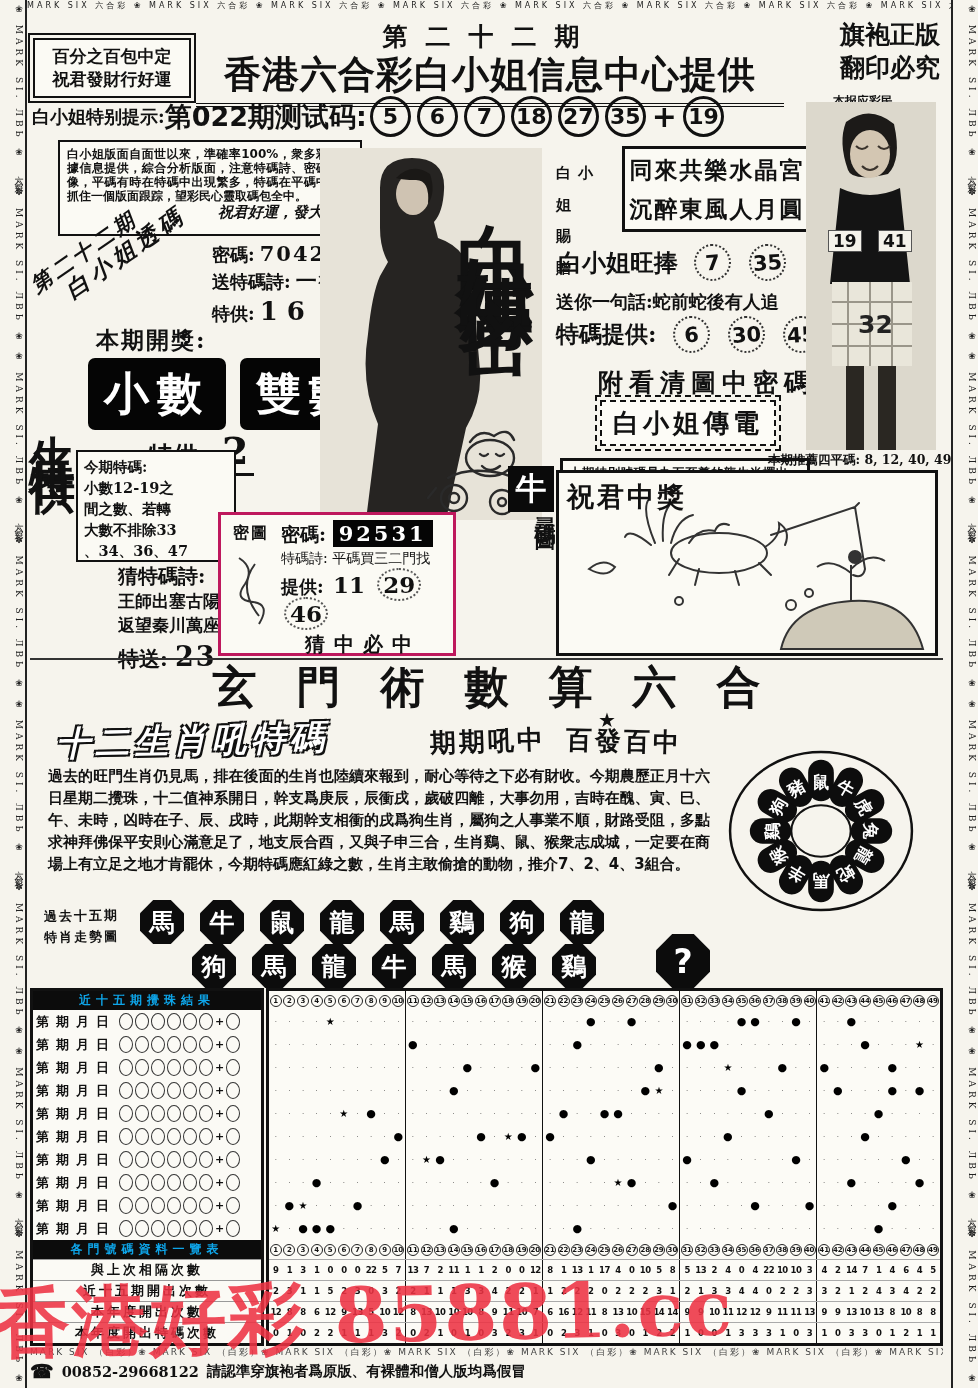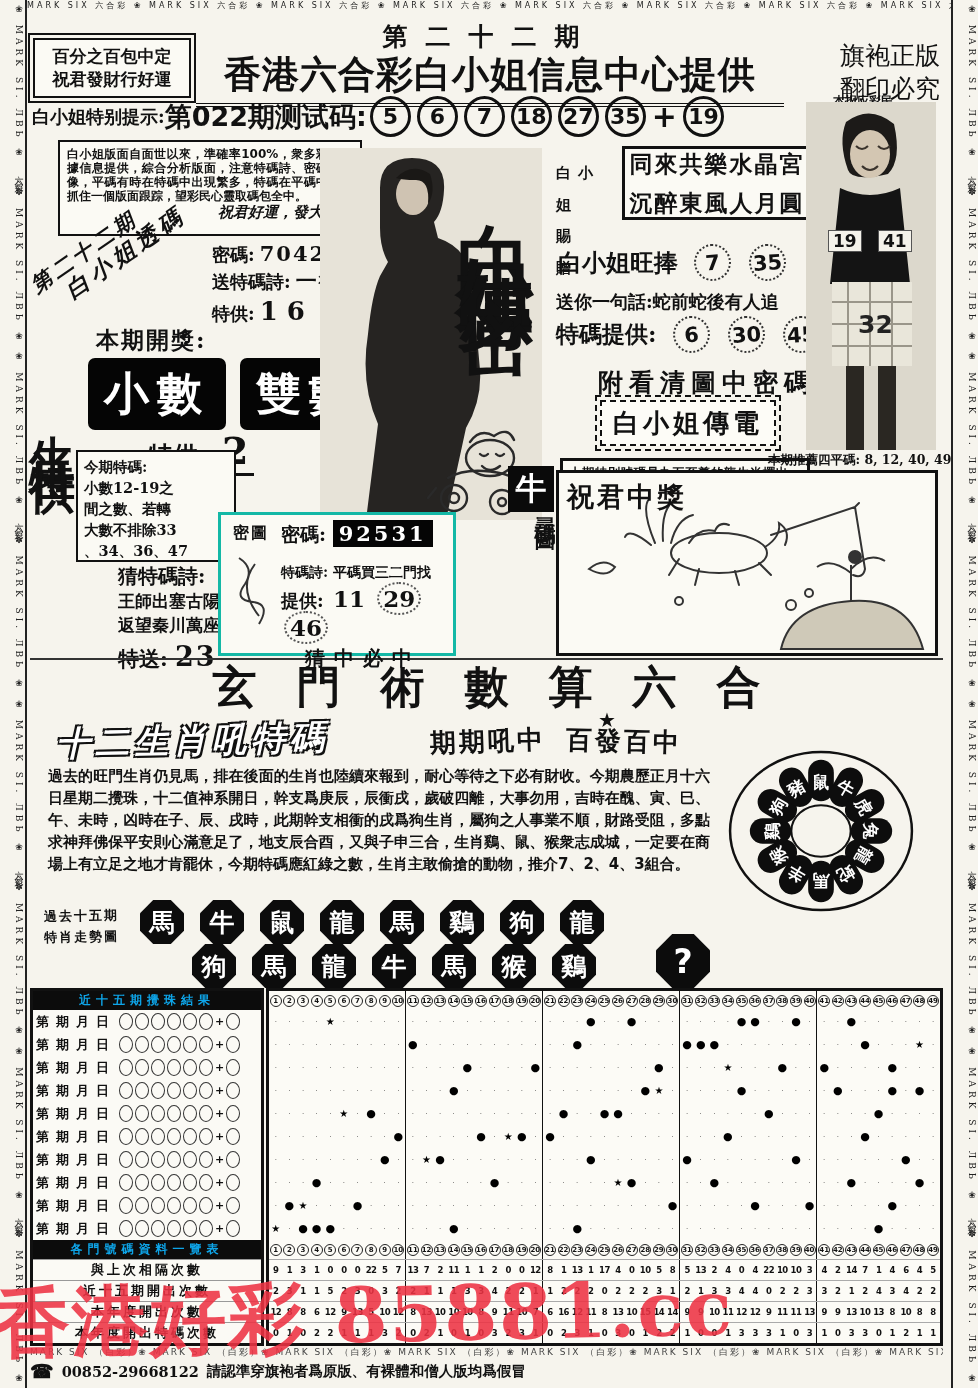--- a/index.html
+++ b/index.html
@@ -17,21 +17,21 @@
 #edge-t{position:absolute;left:27px;top:0;width:924px;height:16px;overflow:hidden;
  font-size:8px;letter-spacing:3px;color:#222;white-space:nowrap}
 
 #luck-box{left:33px;top:38px;width:158px;height:60px;border:2px solid #111;
  outline:2px solid #111;outline-offset:3px;display:flex;flex-direction:column;
  justify-content:center;align-items:center;font-weight:700;font-size:17px;background:#fbfaf4}
 #issue{left:200px;top:20px;width:580px;text-align:center;font-size:25px;font-weight:700;
  letter-spacing:18px}
 #masthead{left:196px;top:50px;width:588px;text-align:center;font-size:37px;font-weight:900;
  letter-spacing:1px;border-bottom:4px double #111;padding-bottom:3px}
-#edition{right:38px;top:40px;font-size:25px;font-weight:400;text-align:right;line-height:1.3}
+#edition{right:38px;top:19px;font-size:25px;font-weight:700;text-align:right;line-height:1.3}
 #test-row{left:32px;top:96px;width:790px;display:flex;align-items:center}
 #tip-label{font-size:18px;font-weight:700;white-space:nowrap}
 #test-label{font-size:27px;font-weight:800;white-space:nowrap}
 .num-circle{width:41px;height:41px;border:3px solid #111;border-radius:50%;
  display:inline-flex;align-items:center;justify-content:center;
  font-size:22px;font-weight:800;margin:0 3px;flex:none}
 .plus{font-size:30px;font-weight:800;margin:0 3px}
 #notice{right:33px;top:94px;width:112px;font-size:12px;font-weight:700;line-height:1.25}
 
 #intro-box{left:58px;top:140px;width:304px;height:96px;border:2px solid #111;
@@ -62,37 +62,37 @@
 #tesong b{font-size:27px;letter-spacing:2px}
 
 #photo-c{left:320px;top:148px;width:222px;height:372px;background:#e6e2d7;overflow:hidden}
 #title-v{left:444px;top:162px;height:500px;writing-mode:vertical-rl;font-size:77px;
  font-weight:900;letter-spacing:18px;z-index:5}
 #find-v{left:531px;top:500px;writing-mode:vertical-rl;font-size:21px;font-weight:800;
  letter-spacing:7px;z-index:5}
 #cow{left:424px;top:424px;width:120px;height:96px;z-index:4}
 #ox{left:508px;top:466px;width:46px;height:46px;background:#0a0a0a;color:#fff;
  display:flex;align-items:center;justify-content:center;font-size:31px;font-weight:900;z-index:5}
-#code-box{left:218px;top:512px;width:238px;height:144px;border:3px solid #14b8a6;
+#code-box{left:218px;top:512px;width:238px;height:144px;border:3px solid #be185d;
  background:#fbfaf4;display:flex;z-index:6;padding:4px}
 #code-side{width:52px;border-right:none;text-align:center}
 #code-side .s{font-size:16px;font-weight:700;letter-spacing:2px;margin-top:4px;display:block}
 #code-main{flex:1;padding:2px 4px;line-height:1.25}
 .inv{background:#050505;color:#fff;padding:1px 6px;font-size:21px;font-weight:800;letter-spacing:3px}
 #code-main .r1{font-size:19px;font-weight:900}
-#code-main .r2{font-size:14px;font-weight:700;margin-top:17px}
+#code-main .r2{font-size:14px;font-weight:400;margin-top:3px}
 #code-main .r3{font-size:18px;font-weight:900;margin-top:3px}
 #code-main .r3 .n{font-size:23px;font-weight:800;margin:0 3px}
 .ring{border:2px dotted #555;border-radius:50%;padding:1px 4px}
 #code-main .r4{font-size:20px;font-weight:900;letter-spacing:9px;text-align:center;margin-top:4px}
 
 #gift{left:556px;top:158px;width:64px;font-size:15px;font-weight:700;line-height:2.1}
 #gift .g1{letter-spacing:7px}
 #gift .g2{letter-spacing:22px}
-#couplet{left:622px;top:146px;width:190px;height:74px;border:3px solid #111;
+#couplet{left:622px;top:146px;width:190px;height:86px;border:3px solid #111;
  display:flex;flex-direction:column;justify-content:center;text-align:center;
  font-size:23px;font-weight:900;letter-spacing:2px;line-height:1.7;background:#fbfaf4}
 .rrow{display:flex;align-items:center;gap:14px}
 #wang{left:558px;top:244px}
 #wang .lbl{font-size:24px;font-weight:800}
 .stamp-circle{width:37px;height:37px;border:2.5px dotted #333;border-radius:50%;
  display:inline-flex;align-items:center;justify-content:center;font-size:21px;
  font-weight:800;margin:0 2px;flex:none;transform:rotate(-4deg)}
 #words{left:556px;top:290px;font-size:18px;font-weight:700}
 #prov{left:556px;top:316px}

